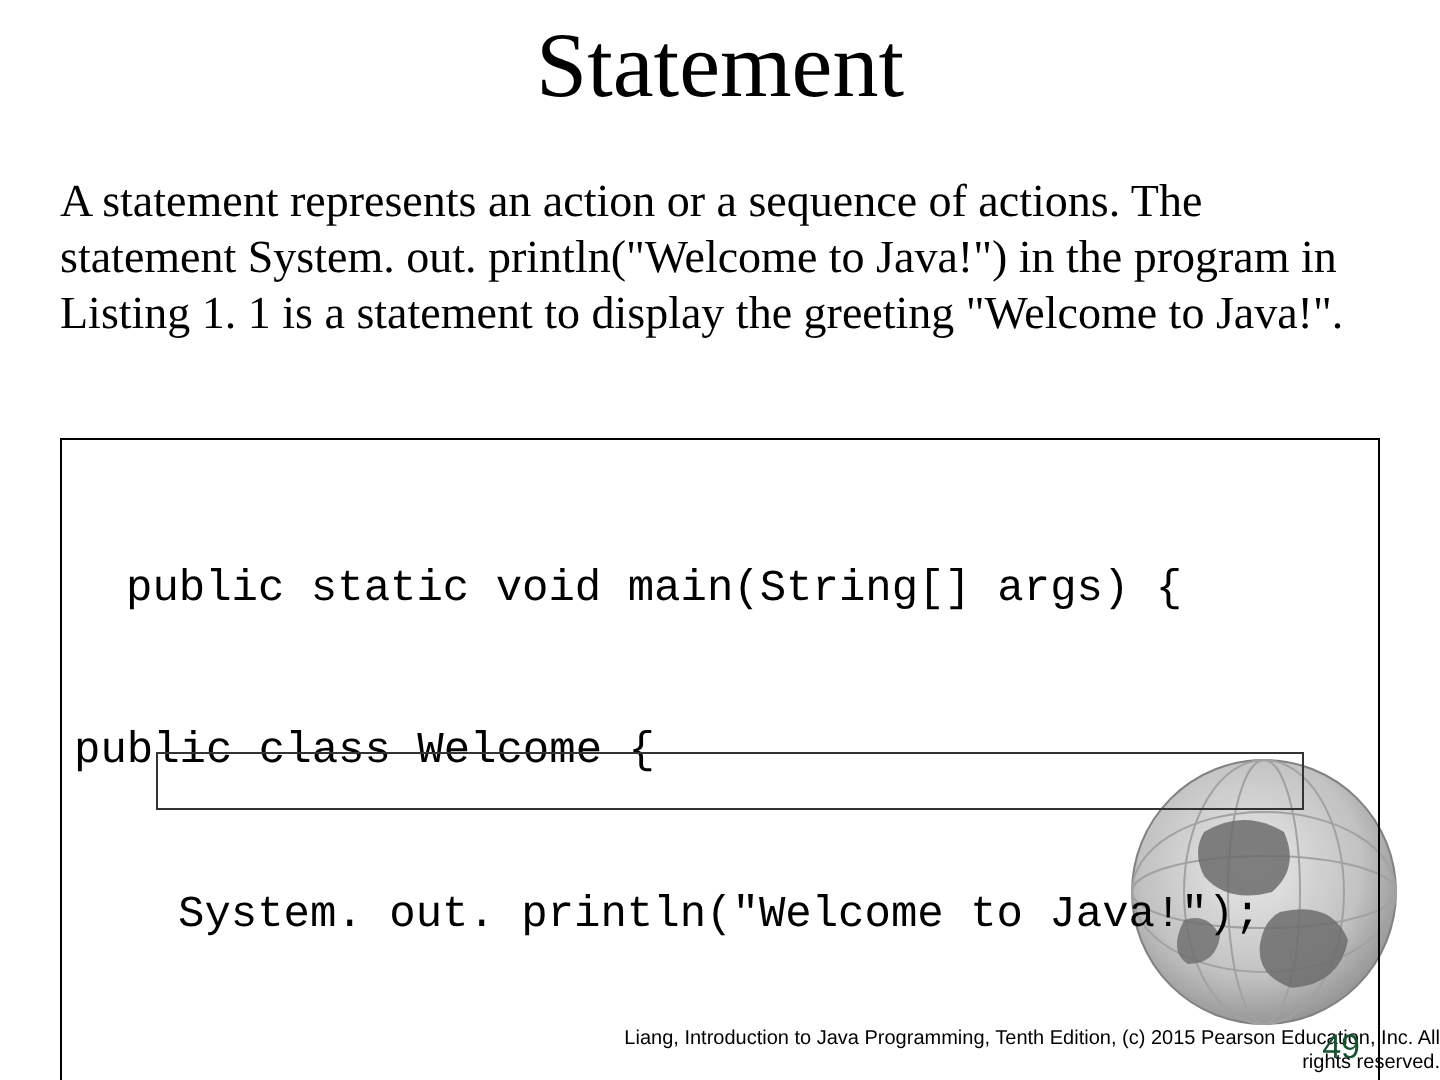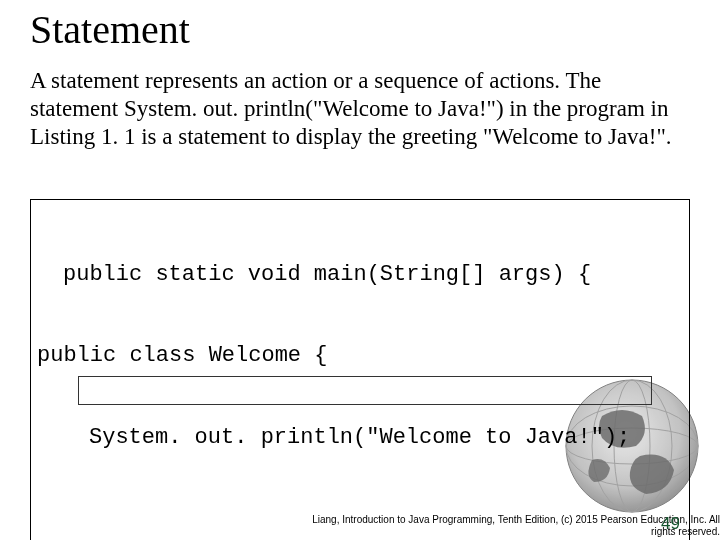--- a/index.html
+++ b/index.html
@@ -1,19 +1,19 @@
 <!DOCTYPE html>
 <html><head>
   <meta charset="utf-8">
   <style>
     * { margin: 0; padding: 0; box-sizing: border-box; }
     html, body { width: 720px; height: 540px; background: #fff; font-family: "Times New Roman", Times, serif; color: #000; overflow: hidden; position: relative; }
     .slide { width: 720px; height: 540px; position: relative; padding: 0 30px; }
-    .title { font-size: 40px; font-weight: 400; margin-top: 6px; }
-    .body-text { font-size: 23px; line-height: 1.22; margin-top: 14px; }
+    .title { text-align: center; font-size: 46px; font-weight: 400; margin-top: 6px; }
+    .body-text { font-size: 23px; line-height: 1.22; margin-top: 28px; }
     .code-box {
       border: 1px solid #000;
       margin-top: 48px;
       padding: 6px 8px 6px 6px;
       font-family: "Courier New", Courier, monospace;
       font-size: 22px;
       line-height: 1.24;
       white-space: pre;
       position: relative;
       z-index: 2;

